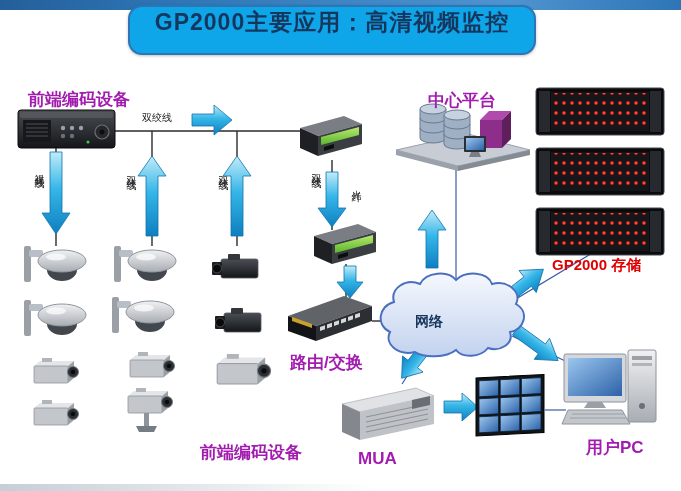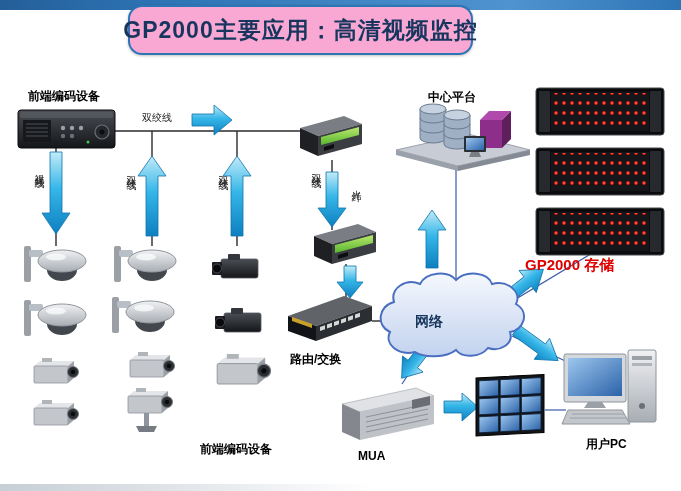--- a/index.html
+++ b/index.html
@@ -3,27 +3,27 @@
 <meta charset="utf-8">
 <style>
   * { margin:0; padding:0; box-sizing:border-box; }
   html,body { background:#ffffff; }
   body { font-family:"Liberation Sans","DejaVu Sans",sans-serif; }
   .stage { position:relative; width:681px; height:491px; background:#fff; overflow:hidden; }
   .top-bar { position:absolute; left:0; top:0; width:100%; height:10px;
              background:linear-gradient(90deg,#245f9a,#2e75b6 25%,#4f94d0 75%,#2e75b6); }
   .bottom-strip { position:absolute; left:0; bottom:0; width:55%; height:7px;
              background:linear-gradient(90deg,#c6ced6,rgba(255,255,255,0)); }
-  .title-box { position:absolute; left:128px; top:5px; width:345px; height:50px;
-             background:#f9a8d4; border:2px solid #2e75b6; border-radius:14px;
-             display:flex; align-items:center; justify-content:center;
+  .title-box { position:absolute; left:128px; top:5px; width:408px; height:50px;
+             background:#0ea5e9; border:2px solid #2e75b6; border-radius:14px;
+             display:flex; justify-content:center;
              box-shadow:0 1px 3px rgba(0,0,0,.25); }
   .title-text { font-size:23px; font-weight:bold; color:#17365d; letter-spacing:1px; white-space:nowrap; }
   .diagram { position:absolute; left:0; top:0; }
-  .lbl { position:absolute; font-size:12px; font-weight:bold; color:#000000; white-space:nowrap; }
+  .lbl { position:absolute; font-size:17px; font-weight:bold; color:#a21caf; white-space:nowrap; }
   .lbl.center { }
   .cable { position:absolute; font-size:10px; color:#222; white-space:nowrap; }
   .cable.v { writing-mode:vertical-rl; text-orientation:upright; letter-spacing:2px; }
   .storage-lbl { position:absolute; font-size:15px; font-weight:bold; color:#e00000; white-space:nowrap; }
   .cloud-lbl { position:absolute; font-size:14px; font-weight:bold; color:#17365d; }
 </style>
 </head>
 <body>
 
 <div class="stage">
@@ -273,21 +273,21 @@
       <path d="M12,68 L64,68 M10,72 L66,72" stroke="#9aa0a6" stroke-width="1" fill="none"></path>
     </g>
   </svg>
 
   <div class="title-box">
     <div class="title-text">GP2000主要应用：高清视频监控</div>
   </div>
 
   <div class="lbl" style="left:28px;top:88px">前端编码设备</div>
   <div class="lbl center" style="left:428px;top:89px;width:70px">中心平台</div>
-  <div class="storage-lbl" style="left:525px;top:256px">GP2000 存储</div>
+  <div class="storage-lbl" style="left:552px;top:256px">GP2000 存储</div>
   <div class="cloud-lbl" style="left:415px;top:313px;width:70px">网络</div>
   <div class="lbl center" style="left:290px;top:351px;width:80px">路由/交换</div>
   <div class="lbl center" style="left:200px;top:441px;width:95px">前端编码设备</div>
   <div class="lbl center" style="left:358px;top:449px;width:56px">MUA</div>
   <div class="lbl center" style="left:586px;top:436px;width:56px">用户PC</div>
 
   <div class="cable" style="left:142px;top:111px">双绞线</div>
   <div class="cable v" style="left:32px;top:166px">视频线</div>
   <div class="cable v" style="left:124px;top:168px">双绞线</div>
   <div class="cable v" style="left:216px;top:168px">双绞线</div>

